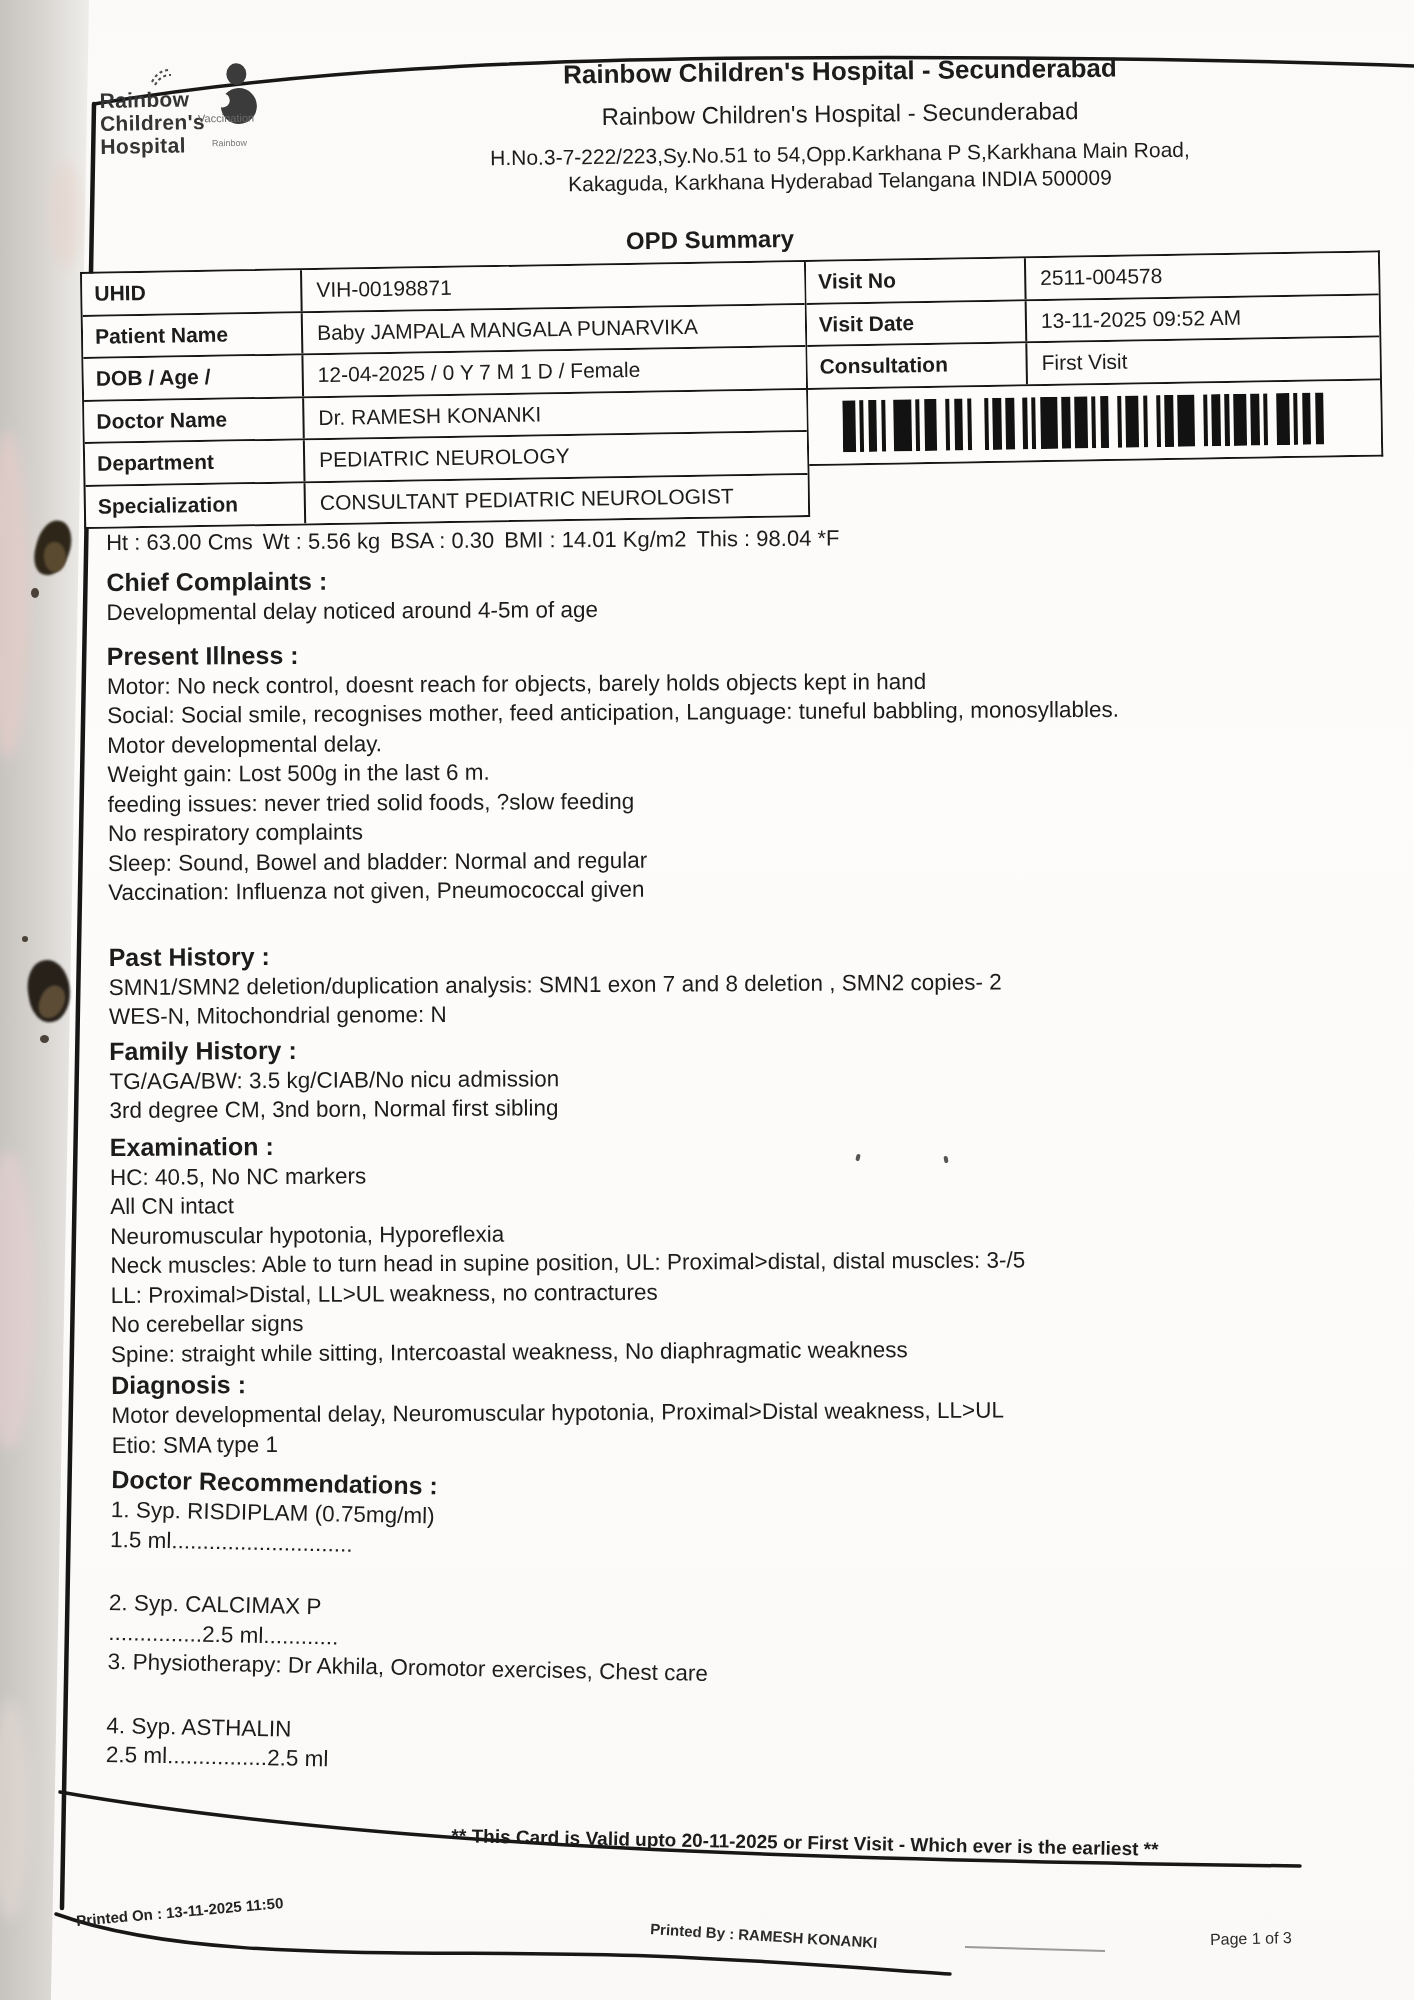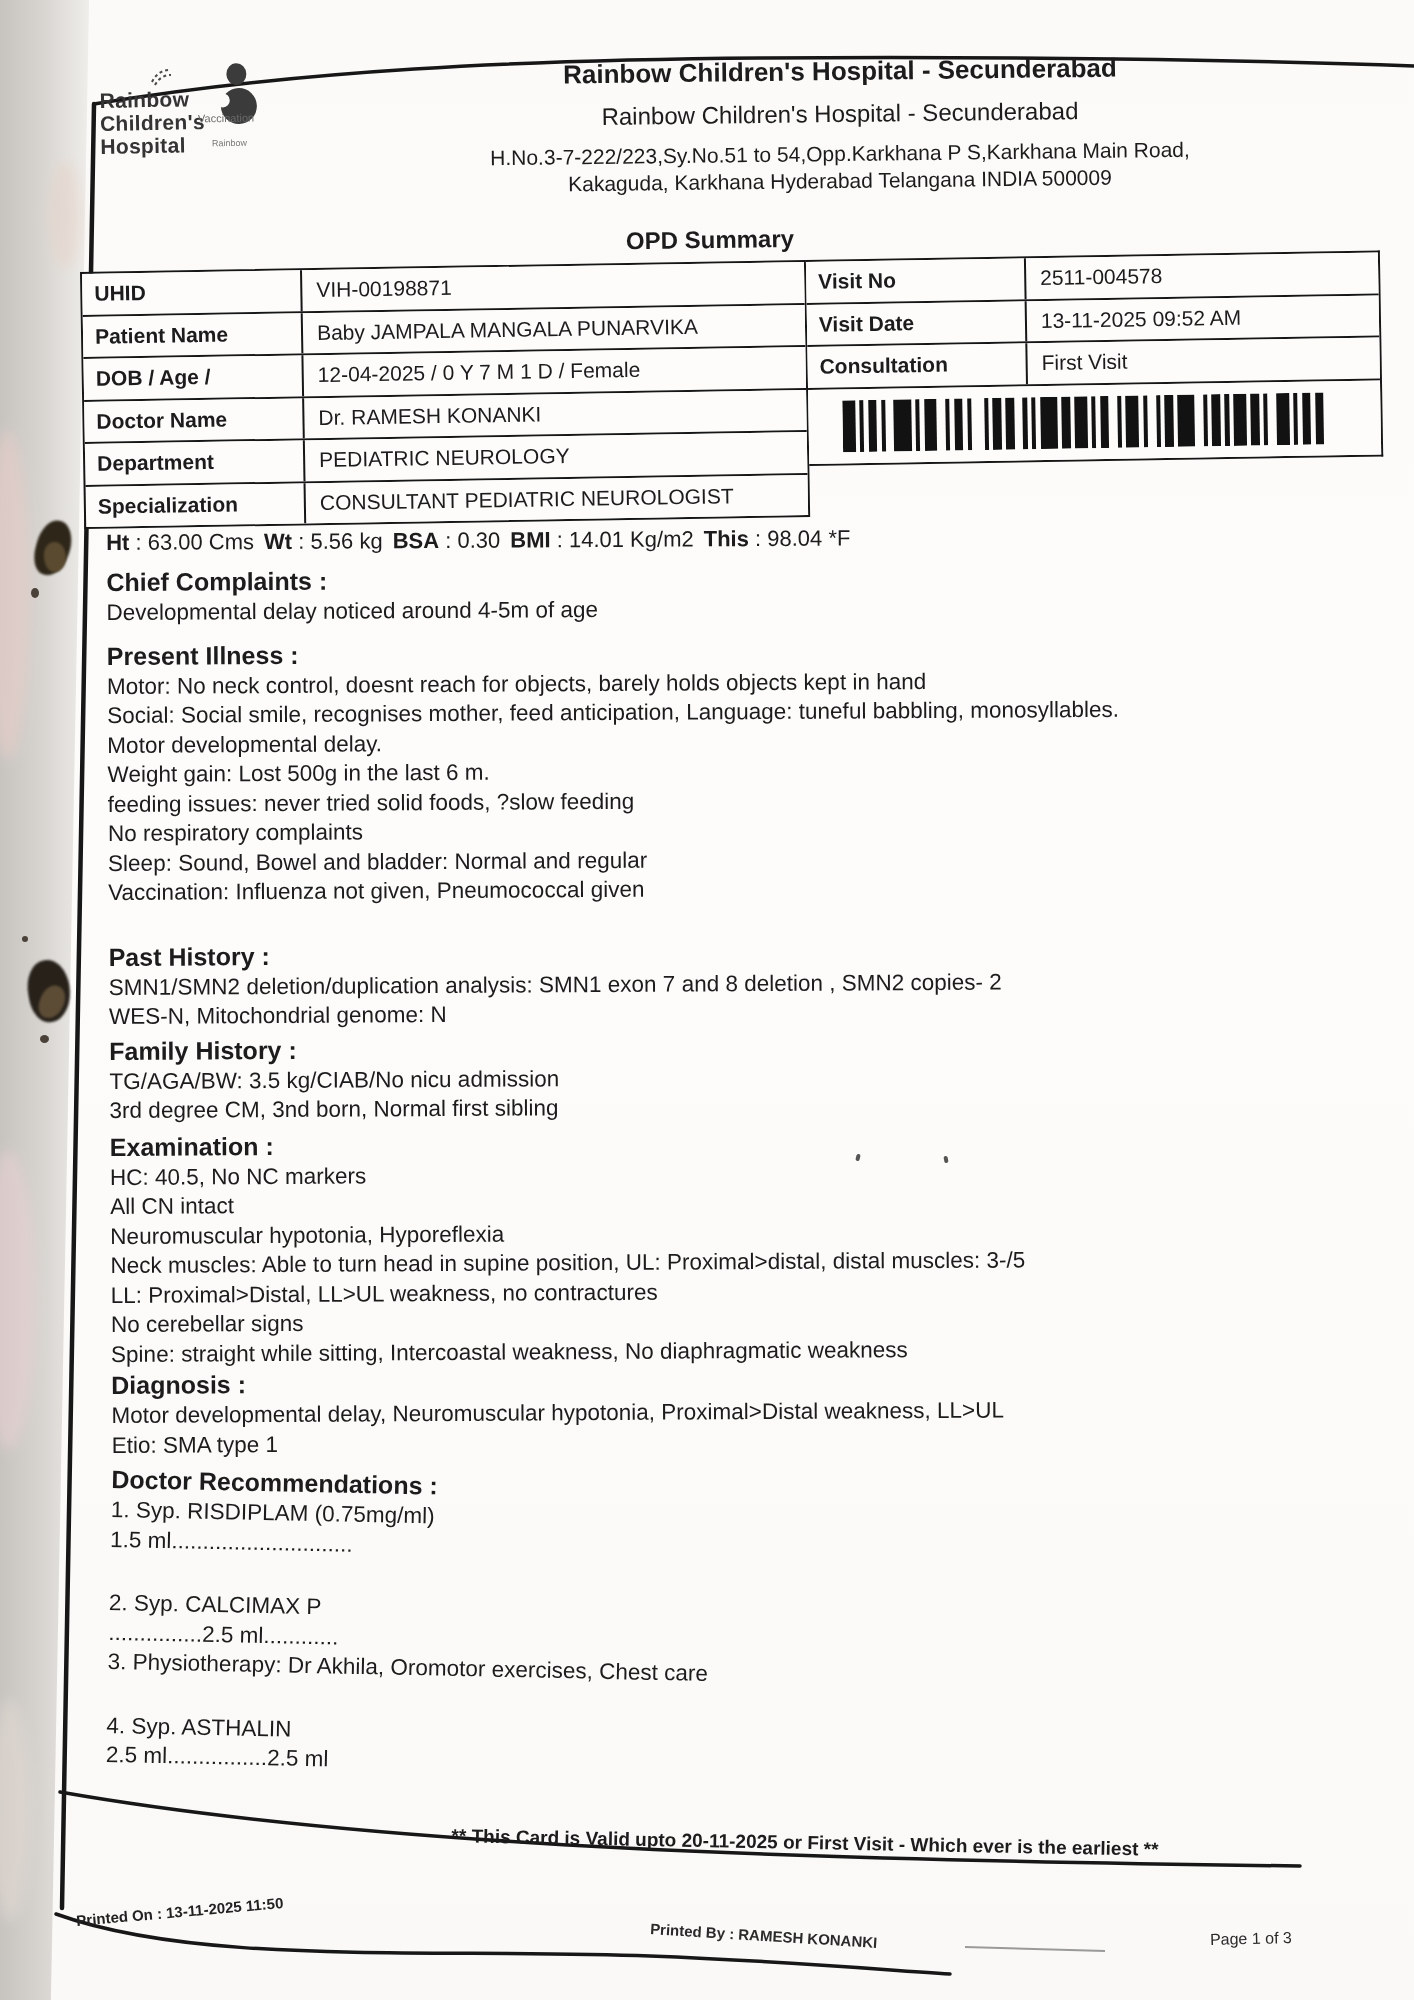--- a/index.html
+++ b/index.html
@@ -44,21 +44,21 @@
   .pt-label{font-weight:bold;flex:0 0 206px;padding-left:12px;border-right:2.5px solid #161616;
     align-self:stretch;display:flex;align-items:center;}
   .pt-value{padding-left:14px;white-space:nowrap;}
   .barcode-row{height:74px;background:#fdfcfb;display:flex;align-items:center;}
   .barcode{margin-left:34px;width:512px;height:52px;display:flex;overflow:hidden;}
   .barcode span{height:100%;}
 
   
   .content{position:absolute;left:106px;top:528px;width:1240px;transform:rotate(-0.35deg);transform-origin:left top;}
   .vitals{font-size:22px;line-height:30px;margin-bottom:8px;white-space:nowrap;}
-  .vitals b{font-weight:bold;}
+  .vitals b{font-weight:normal;}
   .vitals .vi{margin-right:10px;}
   .sec-heading{font-size:25px;font-weight:bold;line-height:32px;}
   .sec-line{font-size:22.5px;line-height:29.5px;white-space:nowrap;}
   .sec-gap{height:34px;}
   .section{margin-top:6px;}
   .sec-chief{margin-top:8px;}
   .sec-present{margin-top:12px;}
   .sec-past{margin-top:33px;}
   .sec-family{margin-top:3px;}
   .sec-exam{margin-top:5px;}

